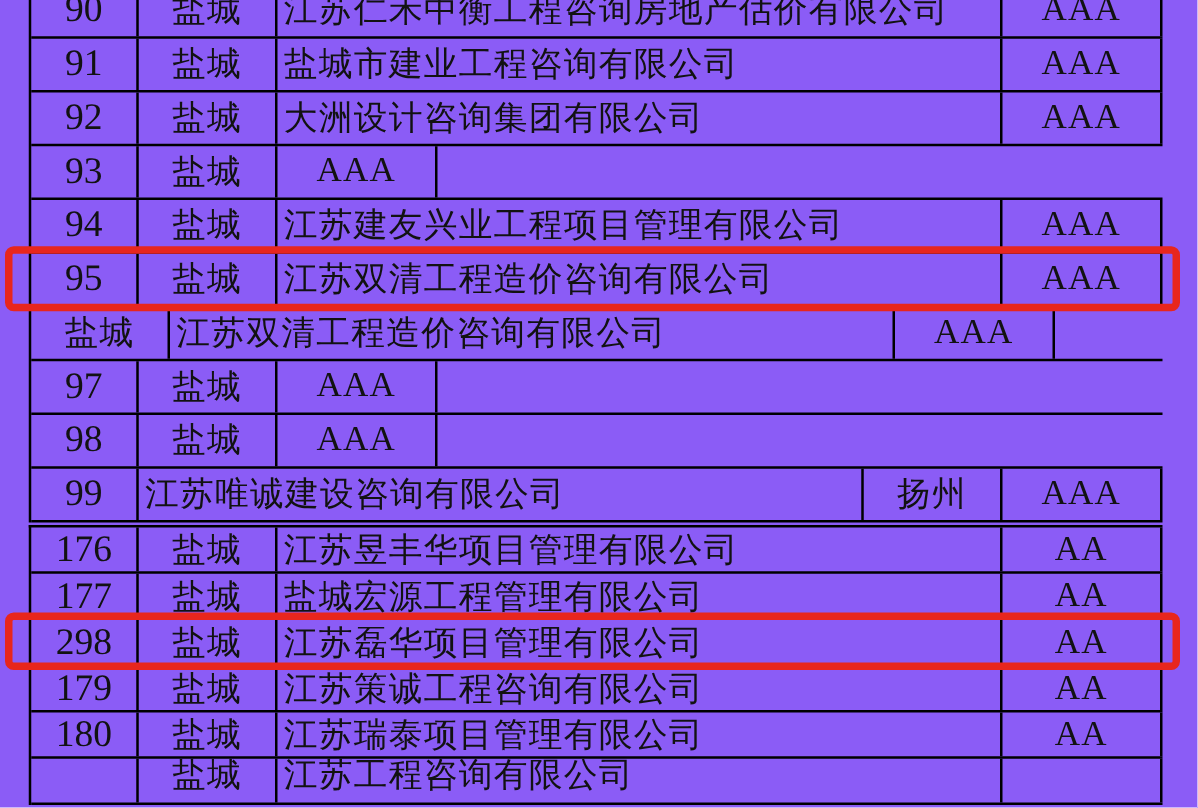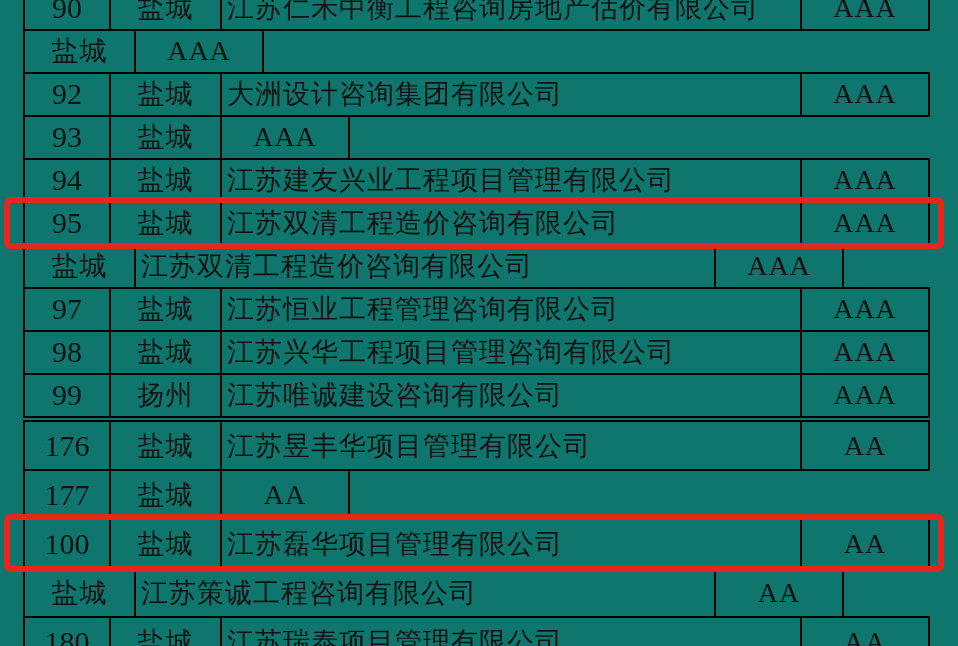--- a/index.html
+++ b/index.html
@@ -1,33 +1,33 @@
 <!DOCTYPE html>
 <html style="--red: #e8261d; --ink: #121212; --line: #000000;"><head>
 <meta charset="utf-8">
 <style>
   :root { --red:#e8261d; --ink:#121212; --line:#000; }
   * { box-sizing:border-box; margin:0; padding:0; }
   html,body { background:#fff; }
   .canvas {
     position:relative; width:958px; height:646px; overflow:hidden;
-    background:#0f766e; color:var(--ink);
+    background:#8b5cf6; color:var(--ink);
     font-family:"Liberation Serif","DejaVu Serif",serif;
   }
   .section {
     position:absolute; left:23px; width:907px;
     border-left:2px solid var(--line);
   }
   .section.second { border-top:2px solid var(--line); }
   .row {
     position:relative; display:flex; width:905px;
     border-bottom:2px solid var(--line);
   }
   .section.first  .row { height:43px; }
-  .section.second .row { height:49px; }
+  .section.second .row { height:37px; }
   .cell {
     display:flex; align-items:center; justify-content:center;
     border-right:2px solid var(--line); overflow:hidden;
     font-size:27px; letter-spacing:1px; white-space:nowrap;
   }
   .c-num     { width:86px;  font-size:30px; letter-spacing:0; }
   .c-city    { width:111px; }
   .c-company { width:580px; justify-content:flex-start; padding-left:5px; }
   .c-rating  { width:128px; font-size:28px; letter-spacing:1px; }
   .row.partial .cell { align-items:flex-start; line-height:1; }
@@ -42,21 +42,23 @@
 
 <div class="canvas">
   <div class="section first" id="section1" style="top:-12.5px">
       <div class="row">
     <div class="cell c-num">90</div>
     <div class="cell c-city">盐城</div>
     <div class="cell c-company">江苏仁禾中衡工程咨询房地产估价有限公司</div>
     <div class="cell c-rating">AAA</div>
   </div>
       <div class="row">
+    <div class="cell c-num">91</div>
     <div class="cell c-city">盐城</div>
+    <div class="cell c-company">盐城市建业工程咨询有限公司</div>
     <div class="cell c-rating">AAA</div>
   </div>
       <div class="row">
     <div class="cell c-num">92</div>
     <div class="cell c-city">盐城</div>
     <div class="cell c-company">大洲设计咨询集团有限公司</div>
     <div class="cell c-rating">AAA</div>
   </div>
       <div class="row">
     <div class="cell c-num">93</div>
@@ -77,56 +79,56 @@
   <div class="hl-box"></div>
       </div>
       <div class="row">
     <div class="cell c-city">盐城</div>
     <div class="cell c-company">江苏双清工程造价咨询有限公司</div>
     <div class="cell c-rating">AAA</div>
   </div>
       <div class="row">
     <div class="cell c-num">97</div>
     <div class="cell c-city">盐城</div>
-    <div class="cell c-company">江苏恒业工程管理咨询有限公司</div>
     <div class="cell c-rating">AAA</div>
   </div>
       <div class="row">
     <div class="cell c-num">98</div>
     <div class="cell c-city">盐城</div>
-    <div class="cell c-company">江苏兴华工程项目管理咨询有限公司</div>
     <div class="cell c-rating">AAA</div>
   </div>
       <div class="row">
     <div class="cell c-num">99</div>
+    <div class="cell c-company">江苏唯诚建设咨询有限公司</div>
     <div class="cell c-city">扬州</div>
-    <div class="cell c-company">江苏唯诚建设咨询有限公司</div>
     <div class="cell c-rating">AAA</div>
   </div>
     </div>
   <div class="section second" id="section2" style="top:420px">
       <div class="row">
     <div class="cell c-num">176</div>
     <div class="cell c-city">盐城</div>
     <div class="cell c-company">江苏昱丰华项目管理有限公司</div>
     <div class="cell c-rating">AA</div>
   </div>
       <div class="row">
     <div class="cell c-num">177</div>
     <div class="cell c-city">盐城</div>
+    <div class="cell c-company">盐城宏源工程管理有限公司</div>
     <div class="cell c-rating">AA</div>
   </div>
       <div class="row">
-    <div class="cell c-num">100</div>
+    <div class="cell c-num">298</div>
     <div class="cell c-city">盐城</div>
     <div class="cell c-company">江苏磊华项目管理有限公司</div>
     <div class="cell c-rating">AA</div>
   <div class="hl-box"></div>
       </div>
       <div class="row">
+    <div class="cell c-num">179</div>
     <div class="cell c-city">盐城</div>
     <div class="cell c-company">江苏策诚工程咨询有限公司</div>
     <div class="cell c-rating">AA</div>
   </div>
       <div class="row">
     <div class="cell c-num">180</div>
     <div class="cell c-city">盐城</div>
     <div class="cell c-company">江苏瑞泰项目管理有限公司</div>
     <div class="cell c-rating">AA</div>
   </div>

